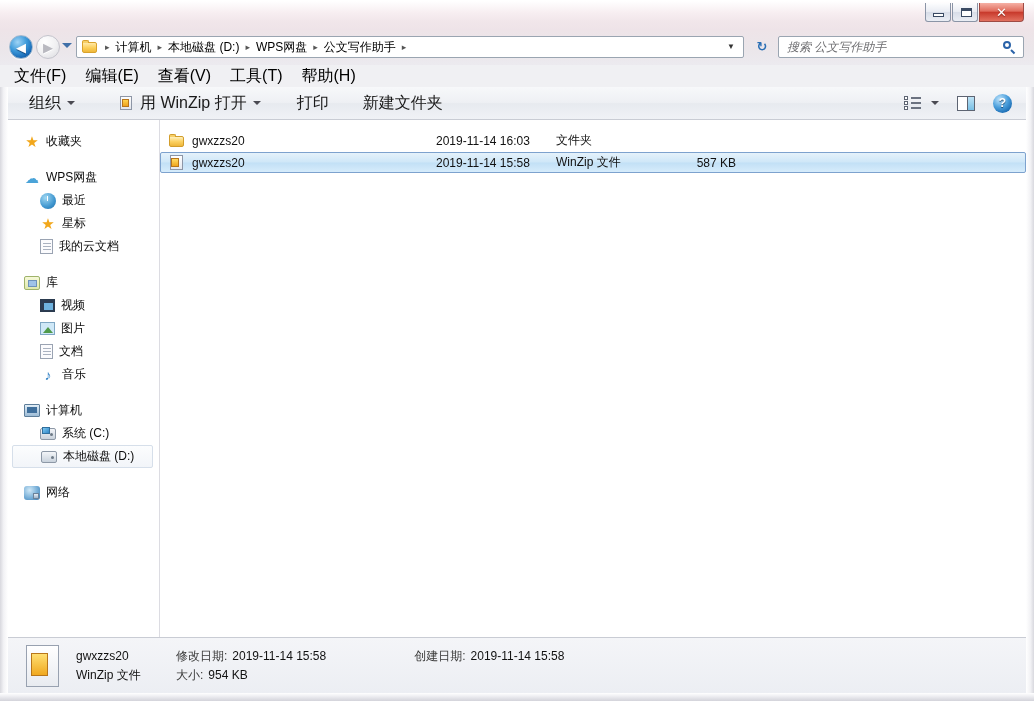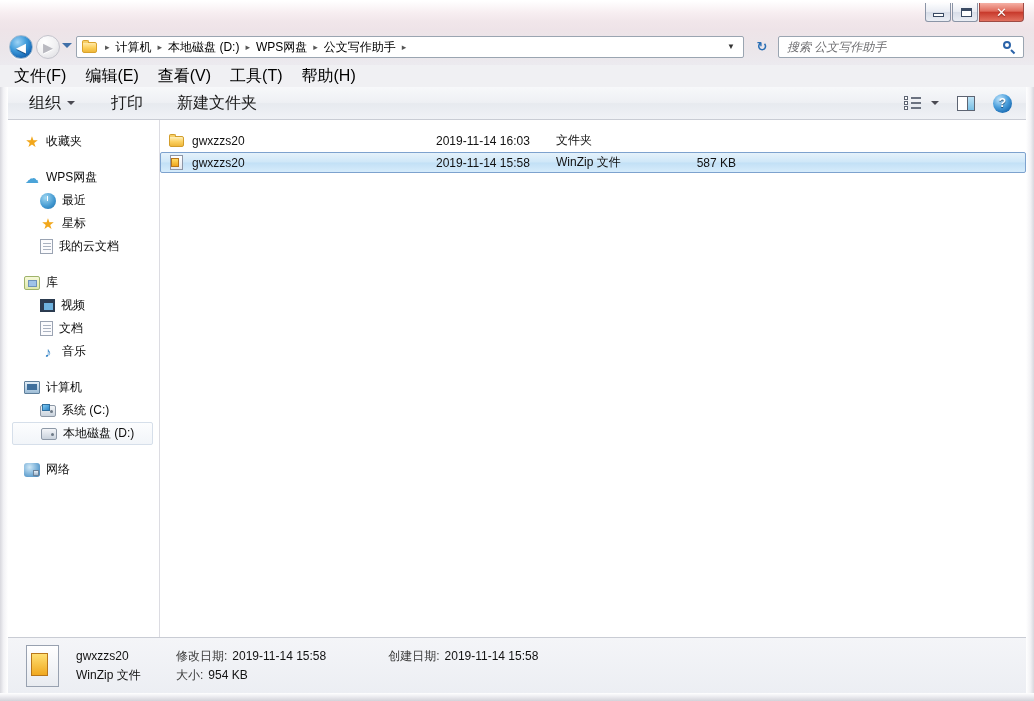--- a/index.html
+++ b/index.html
@@ -727,21 +727,21 @@
     width: 17px; height: 23px;
     background: linear-gradient(180deg, #ffdf72 0%, #f0a81f 100%);
     border: 1px solid #b8761a;
     box-sizing: border-box;
   }
   .details-text { display: flex; flex-direction: column; justify-content: center; }
   .d-line { display: flex; align-items: center; height: 19px; font-size: 12px; white-space: nowrap; }
   .d-name { font-size: 12px; color: #111; width: 100px; }
   .d-label { color: #3a3a3a; margin-right: 5px; }
   .d-value { color: #111; }
-  .d-col2 { margin-left: 62px; display: flex; align-items: center; }
+  .d-col2 { margin-left: 88px; display: flex; align-items: center; }
   .d-typ { width: 100px; color: #111; }
   .d-sizewrap { display: flex; align-items: center; }
 </style>
 </head>
 <body>
 
 <div id="window">
 
   <div class="glass-edge-left"></div>
   <div class="glass-edge-right"></div>
@@ -798,20 +798,25 @@
     <span class="menu-item">查看(V)</span>
     <span class="menu-item">工具(T)</span>
     <span class="menu-item">帮助(H)</span>
   </div>
 
   <div class="toolbar">
     <div class="tb-item first">
       <span>组织</span>
       <span class="caret"></span>
     </div>
+    <div class="tb-item" style="margin-left:26px;">
+      <span class="winzip-mini"></span>
+      <span>用 WinZip 打开</span>
+      <span class="caret"></span>
+    </div>
     <div class="tb-item" style="margin-left:18px;">
       <span>打印</span>
     </div>
     <div class="tb-item" style="margin-left:16px;">
       <span>新建文件夹</span>
     </div>
 
     <div class="tb-right">
       <div class="view-icon">
         <i></i>
@@ -857,20 +862,24 @@
 
       <div class="nav-gap"></div>
 
       <div class="nav-root">
         <span class="ico ico-lib"></span>
         <span>库</span>
       </div>
       <div class="nav-child">
         <span class="ico ico-vid"></span>
         <span>视频</span>
+      </div>
+      <div class="nav-child">
+        <span class="ico ico-pic"></span>
+        <span>图片</span>
       </div>
       <div class="nav-child">
         <span class="ico ico-doc"></span>
         <span>文档</span>
       </div>
       <div class="nav-child">
         <span class="ico ico-music">♪</span>
         <span>音乐</span>
       </div>
 

